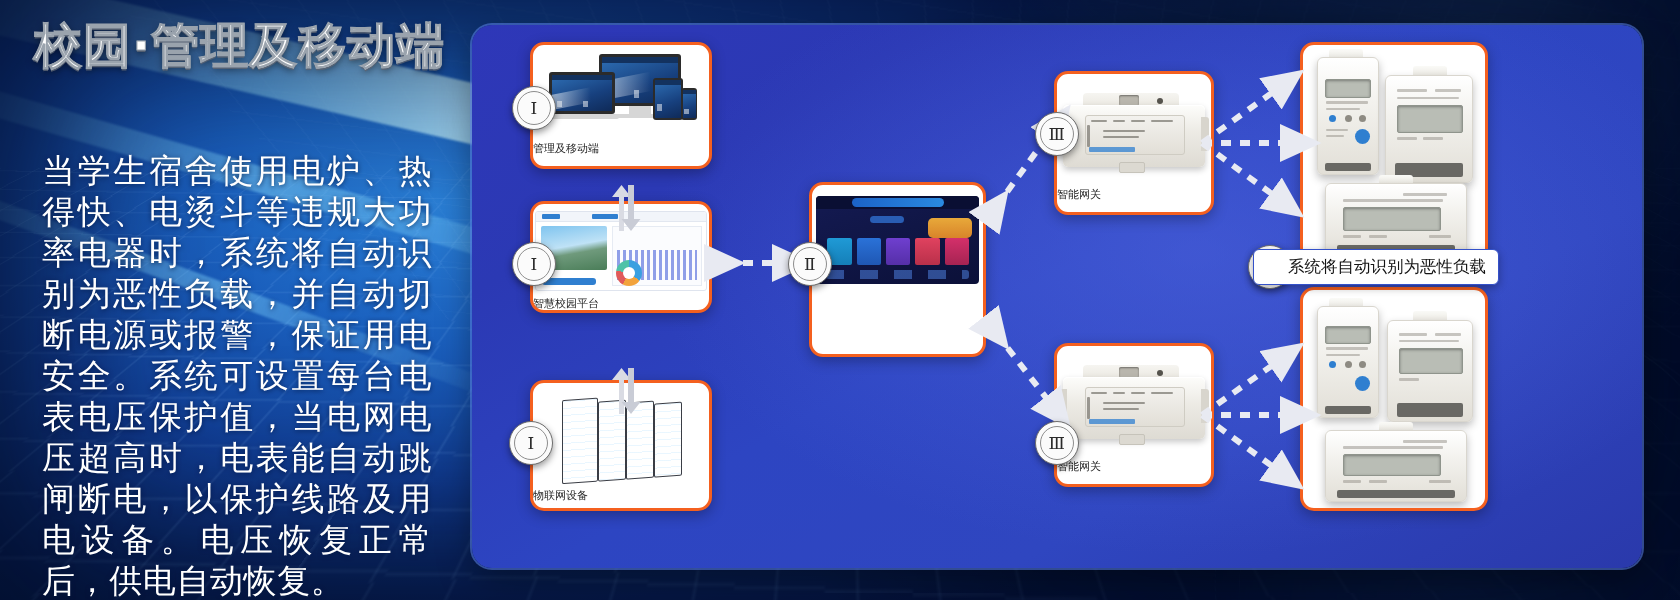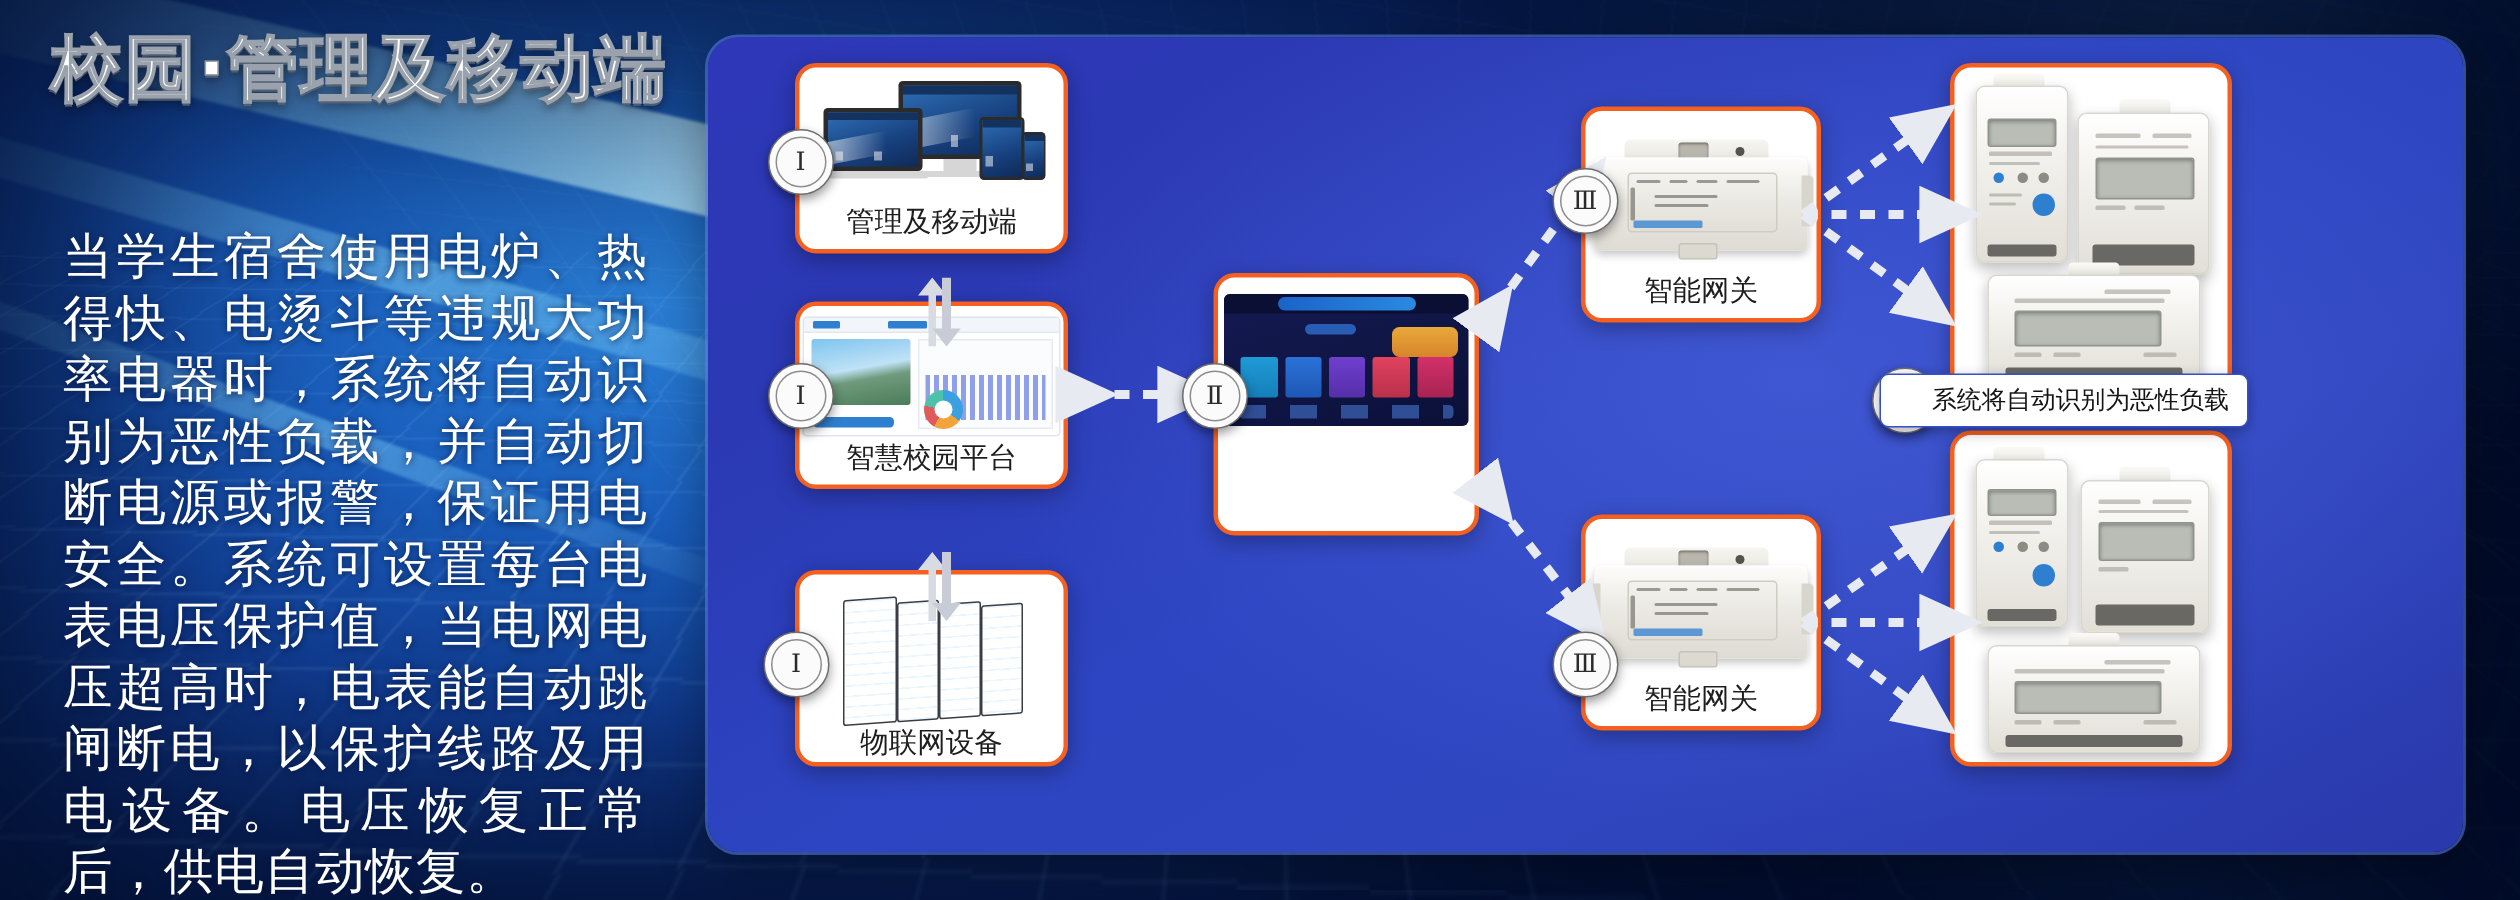--- a/index.html
+++ b/index.html
@@ -94,21 +94,21 @@
     background:radial-gradient(ellipse 760px 420px at 62% 42%, rgba(86,108,230,.45) 0%, rgba(40,55,170,0) 72%);}
 
   .card{
     position:absolute;background:#fff;border:3px solid #f4601f;border-radius:14px;
     box-shadow:0 4px 14px rgba(0,0,0,.30);
     display:flex;flex-direction:column;align-items:center;justify-content:flex-start;
     box-sizing:border-box;overflow:hidden;
   }
   .card-label{
     font-family:"DejaVu Sans","Liberation Sans",sans-serif;
-    color:#1e1e1e;font-size:19px;line-height:21px;text-align:center;
+    color:#1e1e1e;font-size:11px;line-height:21px;
     margin-top:auto;margin-bottom:7px;width:100%;
   }
   .card-img{flex:0 0 auto;display:flex;align-items:center;justify-content:center;width:100%;}
 
   
   .rbadge{
     position:absolute;width:42px;height:42px;border-radius:50%;
     background:#fbfbfb;border:1.6px solid #6d6d6d;
     box-shadow:0 3px 7px rgba(0,0,0,.42);
     display:flex;align-items:center;justify-content:center;z-index:12;
@@ -308,21 +308,21 @@
             <div class="scr-dots" style="bottom:16%;"></div>
         </div>
       </div>
     </div>
     <div class="card-label">管理及移动端</div>
   </div>
   <div class="rbadge" style="left:40px;top:61px;">
     <span>Ⅰ</span>
   </div>
 
-  <div class="card" style="left:58px;top:176px;width:182px;height:125px;">
+  <div class="card" style="left:58px;top:176px;width:182px;height:112px;">
     <div class="card-img" style="height:84px;padding-top:5px;">
       <div class="dashimg" style="width:170px;height:78px;">
         <div class="d-top"></div>
         <div class="d-tab" style="left:6px;width:18px;"></div>
         <div class="d-tab" style="left:56px;width:26px;background:#2f7fd0;"></div>
         <div class="d-photo"></div>
         <div class="d-chart">
           <div class="d-bars"></div>
         </div>
         <div class="d-map">

